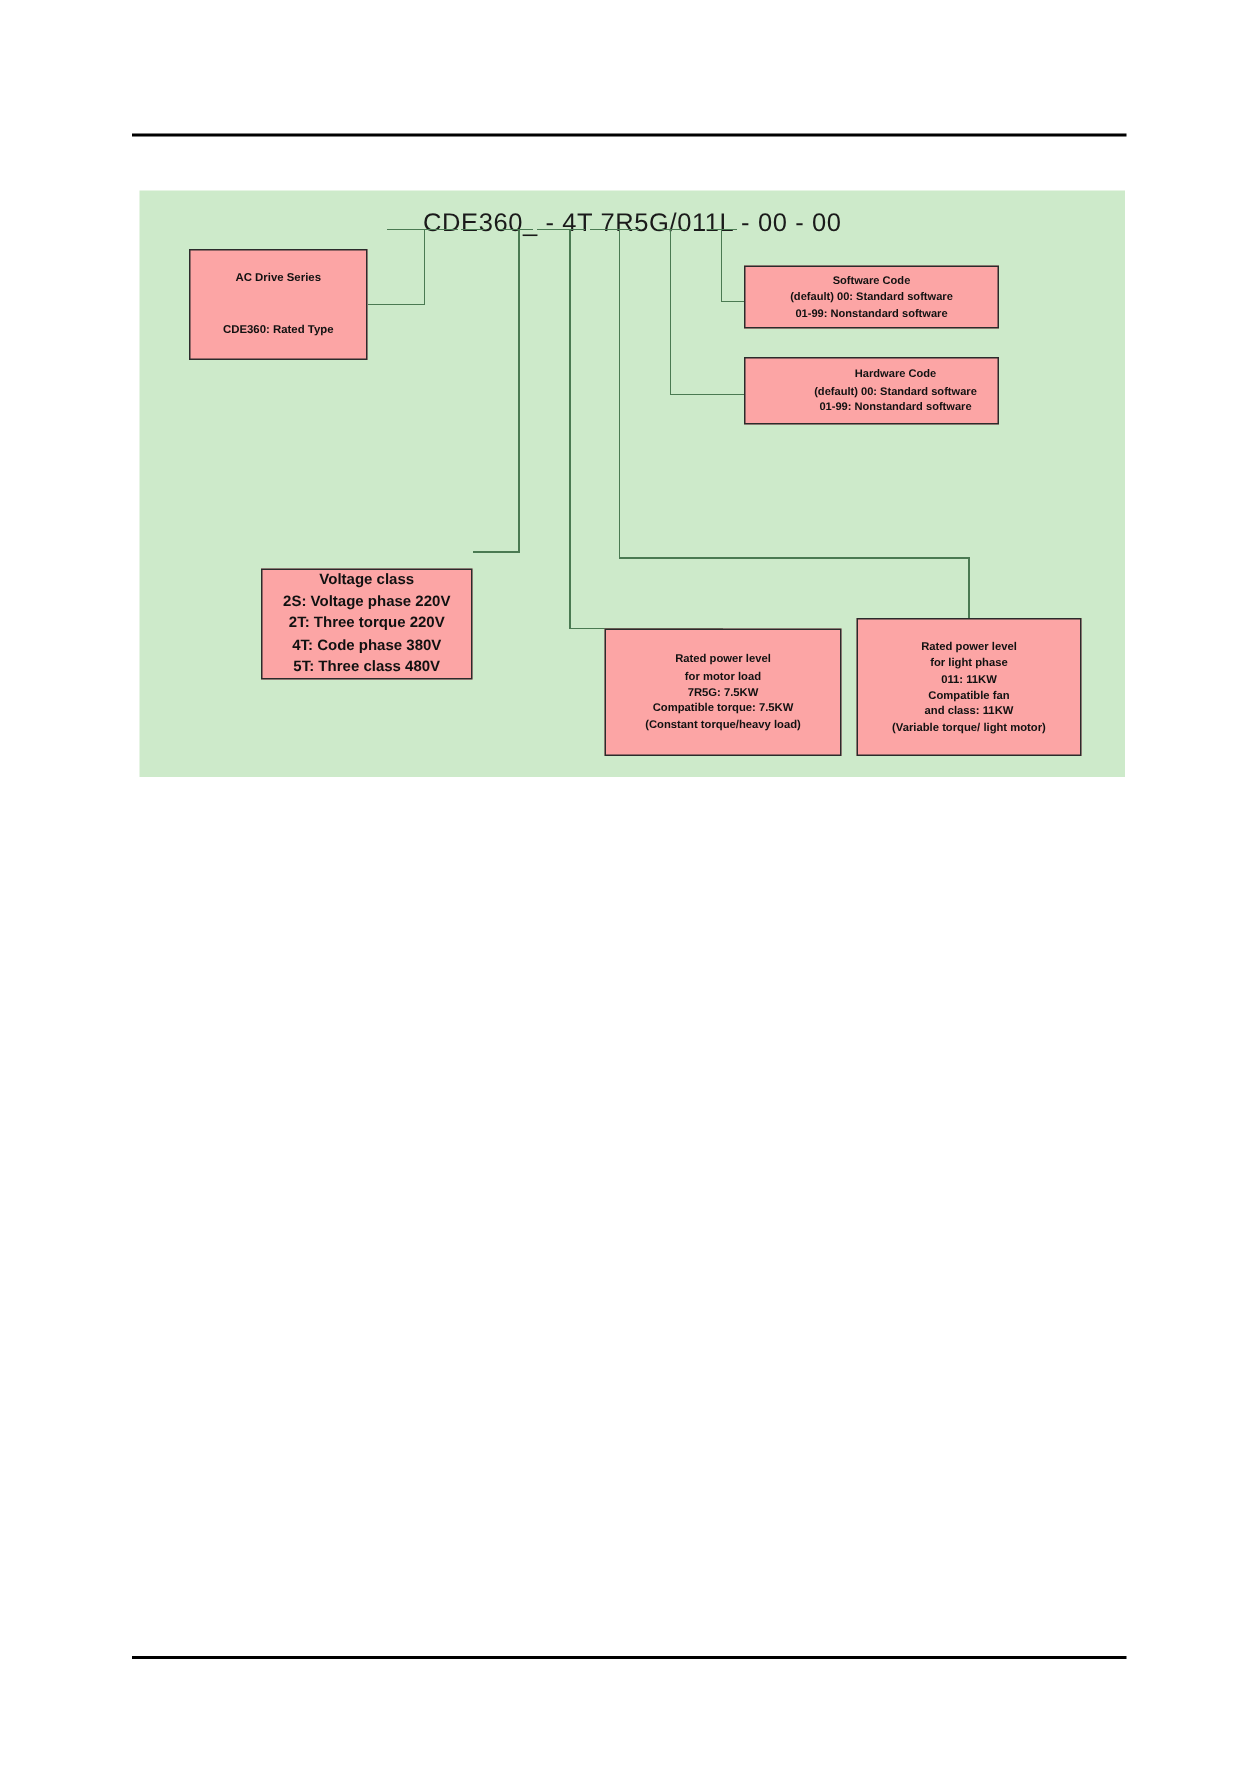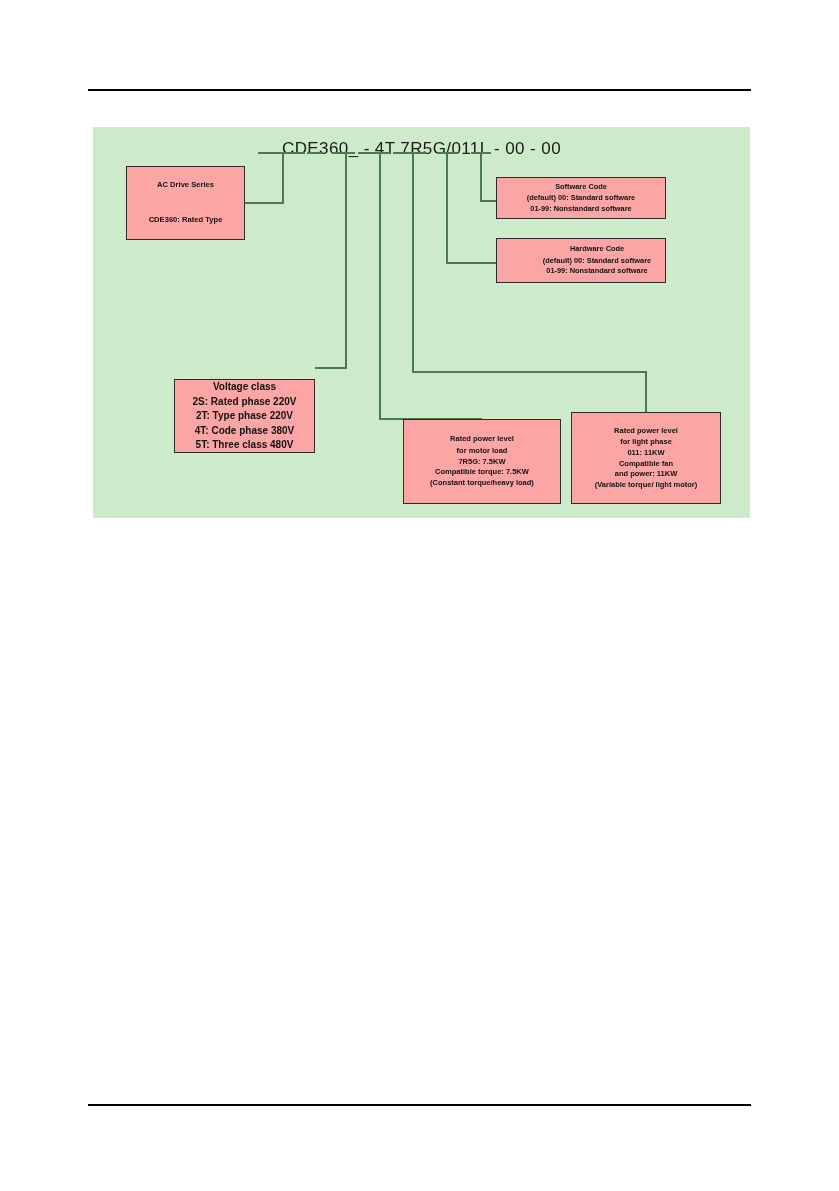--- a/index.html
+++ b/index.html
@@ -143,38 +143,38 @@
   </div>
 
   <div id="box-hardware" class="info-box">
     <span class="line">Hardware Code</span>
     <span class="line">(default) 00: Standard software</span>
     <span class="line">01-99: Nonstandard software</span>
   </div>
 
   <div id="box-voltage" class="info-box">
     <span class="line">Voltage class</span>
-    <span class="line">2S: Rated phase 220V</span>
-    <span class="line">2T: Type phase 220V</span>
+    <span class="line">2S: Voltage phase 220V</span>
+    <span class="line">2T: Three torque 220V</span>
     <span class="line">4T: Code phase 380V</span>
     <span class="line">5T: Three class 480V</span>
   </div>
 
   <div id="box-heavy" class="info-box">
     <span class="line">Rated power level</span>
     <span class="line">for motor load</span>
     <span class="line">7R5G: 7.5KW</span>
     <span class="line">Compatible torque: 7.5KW</span>
     <span class="line">(Constant torque/heavy load)</span>
   </div>
 
   <div id="box-light" class="info-box">
     <span class="line">Rated power level</span>
     <span class="line">for light phase</span>
     <span class="line">011: 11KW</span>
     <span class="line">Compatible fan</span>
-    <span class="line">and power: 11KW</span>
+    <span class="line">and class: 11KW</span>
     <span class="line">(Variable torque/ light motor)</span>
   </div>
 
 </div>
 
 <div id="footer-rule" class="page-rule"></div>
 
 </body></html>

